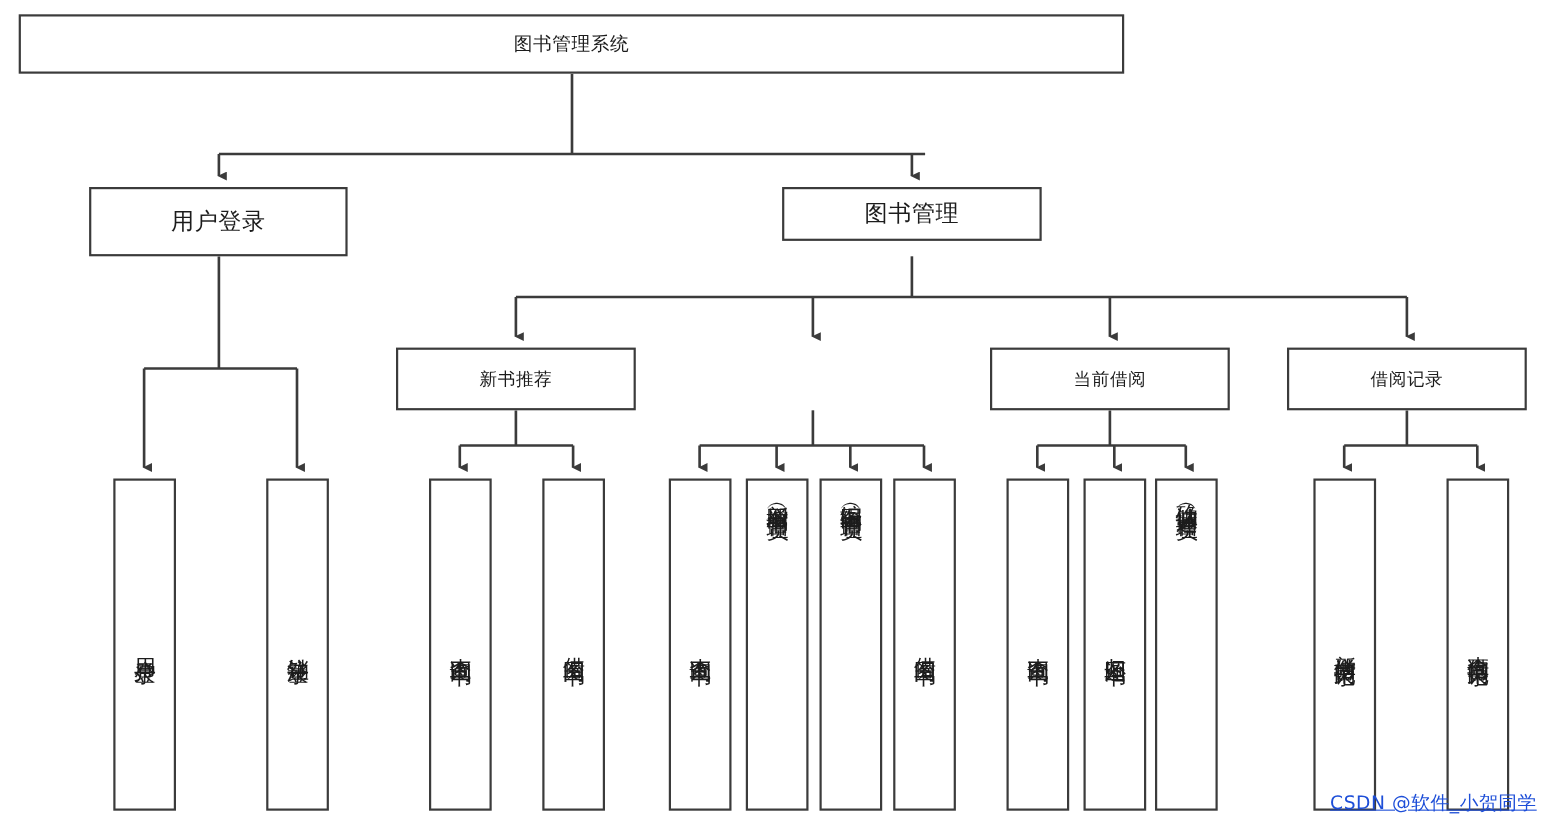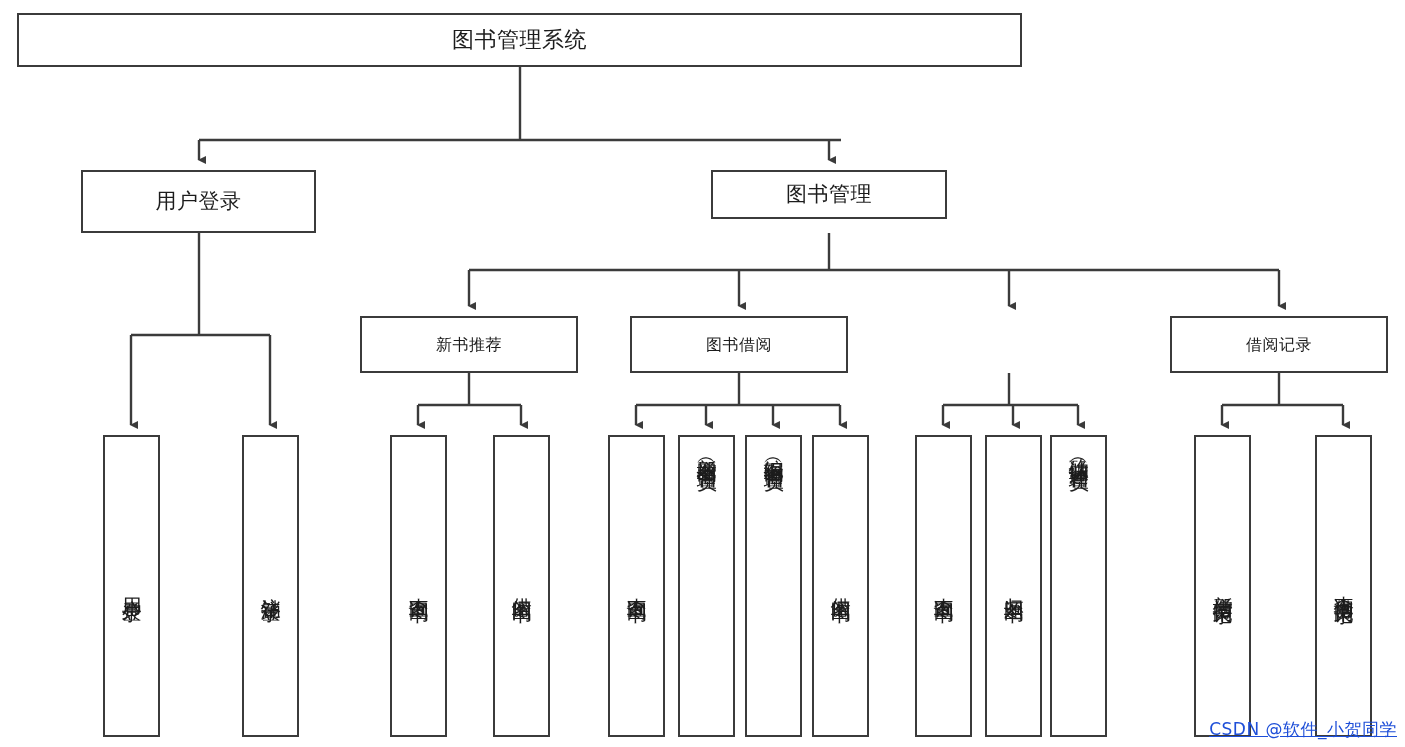--- a/index.html
+++ b/index.html
@@ -34,21 +34,21 @@
     justify-content: center;
     color: #1c1c1c;
   }
   .node-label {
     font-size: 21px;
     line-height: 1.1;
     letter-spacing: 0.5px;
     white-space: nowrap;
     color: #1c1c1c;
   }
-  .node.root .node-label { font-size: 22px; }
+  .node.root .node-label { font-size: 17px; }
   .node.level1 .node-label { font-size: 21px; }
   .node.level2 .node-label { font-size: 16px; }
   .node.leaf {
     align-items: flex-start;
     justify-content: center;
     padding-top: 6px;
   }
   .node.leaf .node-label {
     writing-mode: vertical-rl;
     text-orientation: upright;
@@ -137,22 +137,22 @@
   <div class="node level1" style="left:81px; top:170px; width:235px; height:63px;">
     <span class="node-label">用户登录</span>
   </div>
   <div class="node level1" style="left:711px; top:170px; width:236px; height:49px;">
     <span class="node-label">图书管理</span>
   </div>
 
   <div class="node level2" style="left:360px; top:316px; width:218px; height:57px;">
     <span class="node-label">新书推荐</span>
   </div>
-  <div class="node level2" style="left:630px; top:316px; width:218px; height:57px;">
-    <span class="node-label">图书借阅</span>
+  <div class="node level2" style="left:900px; top:316px; width:218px; height:57px;">
+    <span class="node-label">当前借阅</span>
   </div>
   <div class="node level2" style="left:1170px; top:316px; width:218px; height:57px;text-align:center;">
     <span class="node-label">借阅记录</span>
   </div>
 
   <div class="node leaf centered" style="left:103px; top:435px; width:57px; height:302px;">
     <span class="node-label">用户登录</span>
   </div>
   <div class="node leaf centered" style="left:242px; top:435px; width:57px; height:302px;">
     <span class="node-label">注销登录</span>

